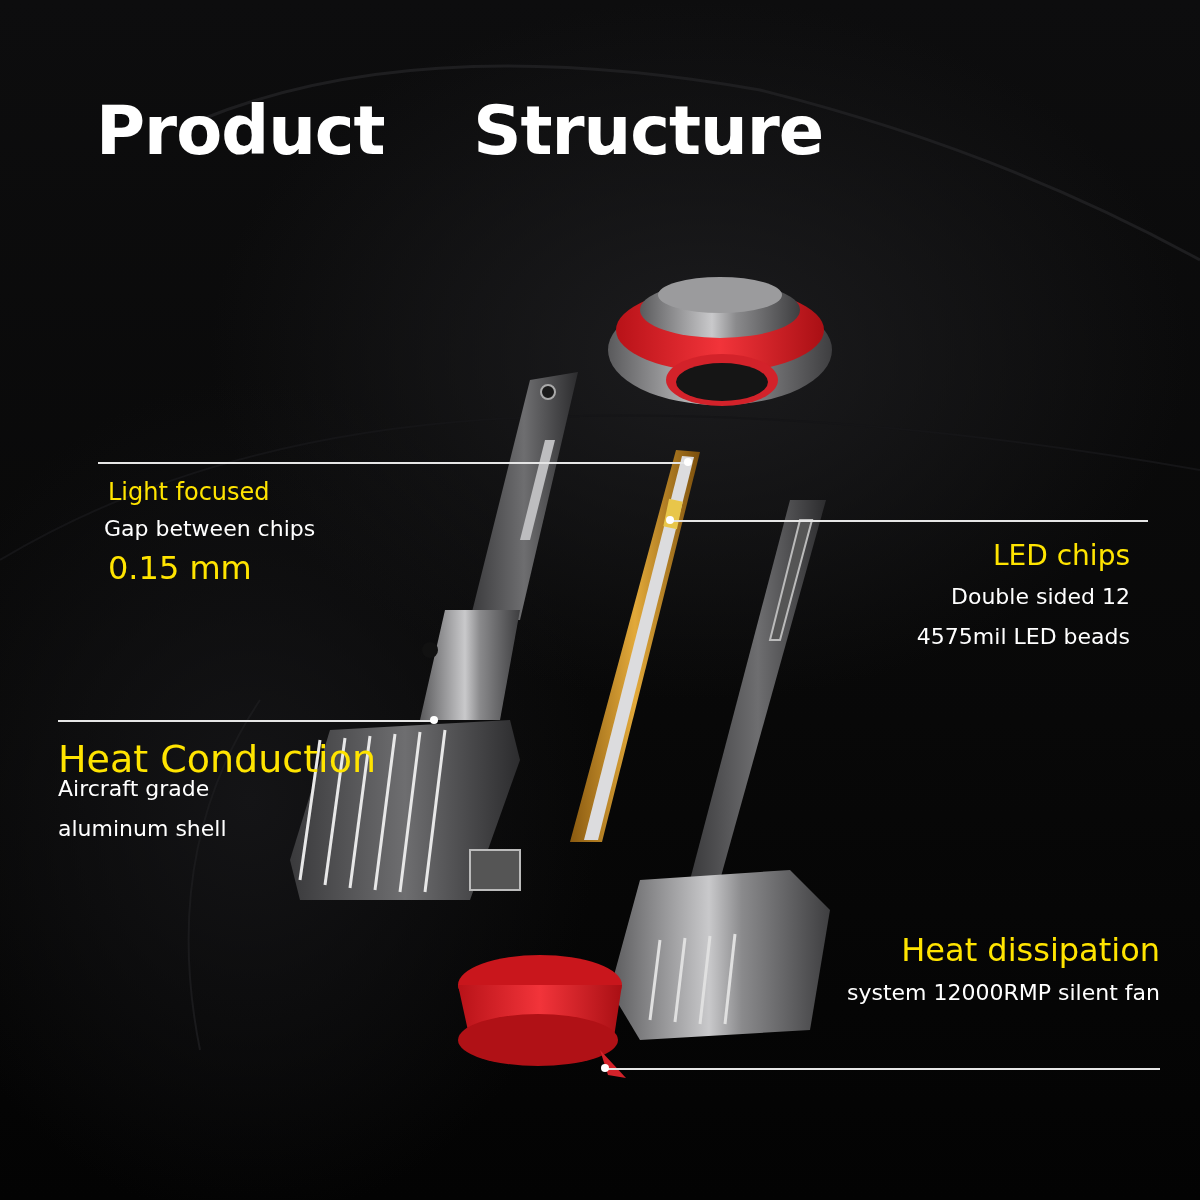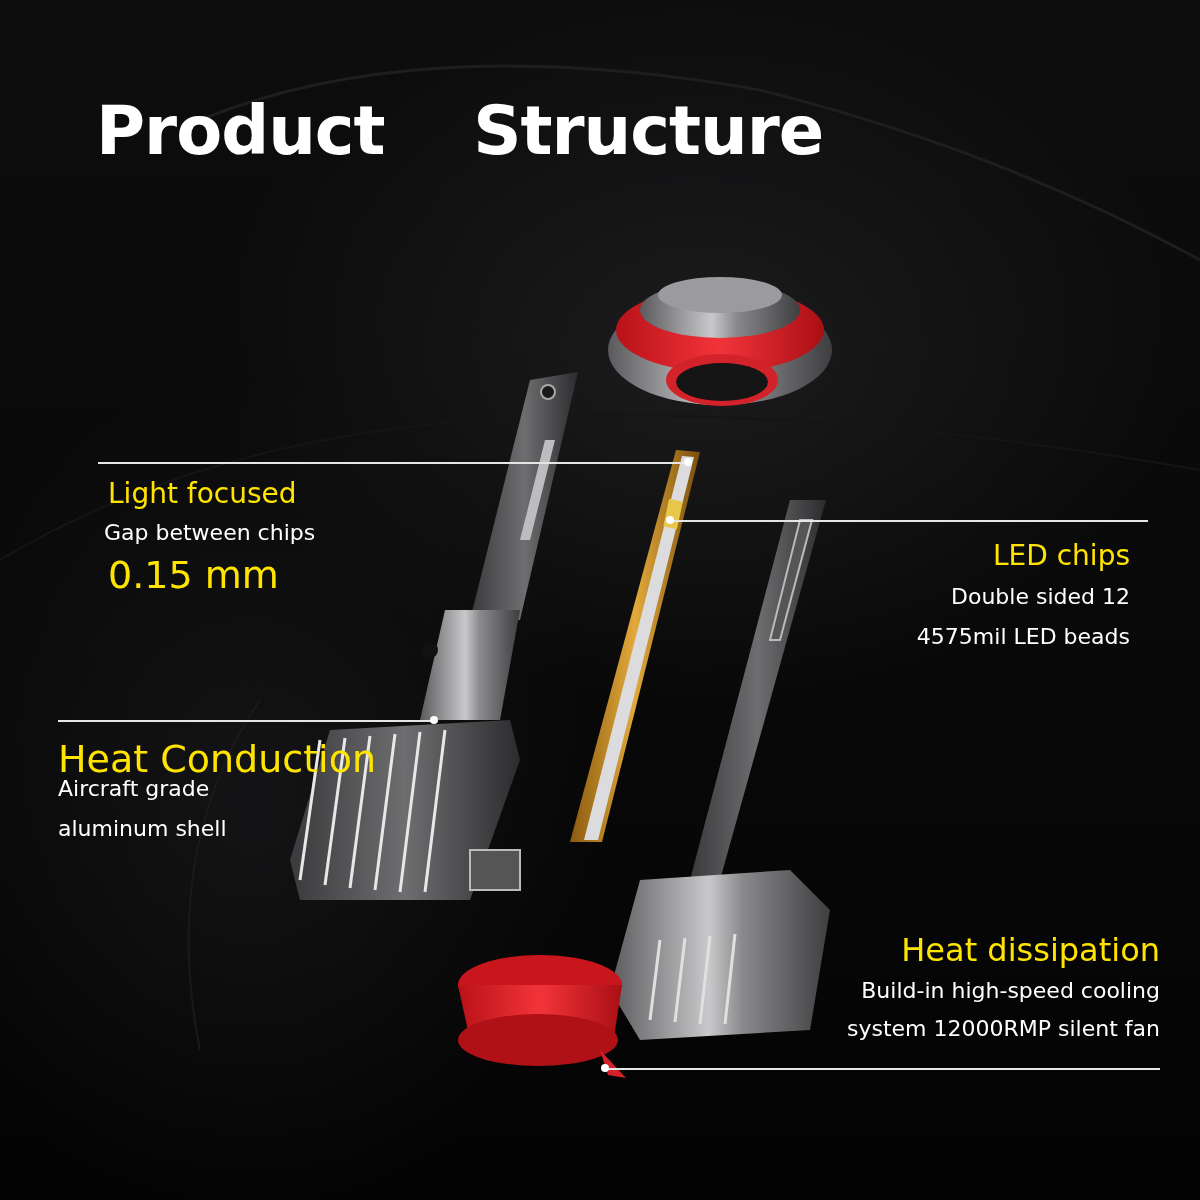--- a/index.html
+++ b/index.html
@@ -119,40 +119,39 @@
     <ellipse cx="540" cy="985" rx="82" ry="30" fill="#c9161c"></ellipse>
     <polygon points="458,985 622,985 612,1050 470,1040" fill="url(#redg)"></polygon>
     <ellipse cx="538" cy="1040" rx="80" ry="26" fill="#b01116"></ellipse>
     <polygon points="600,1050 626,1078 608,1075" fill="#d3222a"></polygon>
   </g>
 </svg>
 
 <div class="leader" style="left:98px; top:462px; width:588px;"></div>
 <div class="dot" style="left:684px; top:458px;"></div>
 <div class="callout" style="left:108px; top:480px;">
-  <span class="head" style="font-size:28px;">Light focused</span>
+  <span class="head" style="font-size:24px;">Light focused</span>
   <span class="body" style="margin-top:14px; margin-left:-4px;">Gap between chips</span>
-  <span class="value" style="margin-top:12px; font-size:38px;">0.15 mm</span>
+  <span class="value" style="margin-top:12px; font-size:32px;">0.15 mm</span>
 </div>
 
 <div class="leader" style="left:672px; top:520px; width:476px;"></div>
 <div class="dot" style="left:666px; top:516px;"></div>
 <div class="callout right" style="right:70px; top:542px;">
   <span class="head" style="font-size:28px;">LED chips</span>
   <span class="body" style="margin-top:16px;">Double sided 12</span>
   <span class="body" style="margin-top:18px;">4575mil LED beads</span>
 </div>
 
 <div class="leader" style="left:58px; top:720px; width:374px;"></div>
 <div class="dot" style="left:430px; top:716px;"></div>
 <div class="callout" style="left:58px; top:740px;">
   <span class="head">Heat Conduction</span>
   <span class="body" style="">Aircraft grade</span>
   <span class="body" style="margin-top:18px;">aluminum shell</span>
 </div>
 
 <div class="callout right" style="right:40px; top:934px;margin-left:40px;">
   <span class="head" style="font-size:32px;">Heat dissipation</span>
-  <span class="body" style="margin-top:14px;">Build-in high-speed cooling</span>
   <span class="body" style="margin-top:16px;">system 12000RMP silent fan</span>
 </div>
 <div class="leader" style="left:606px; top:1068px; width:554px;"></div>
 <div class="dot" style="left:601px; top:1064px;"></div>
 
 </body></html>

